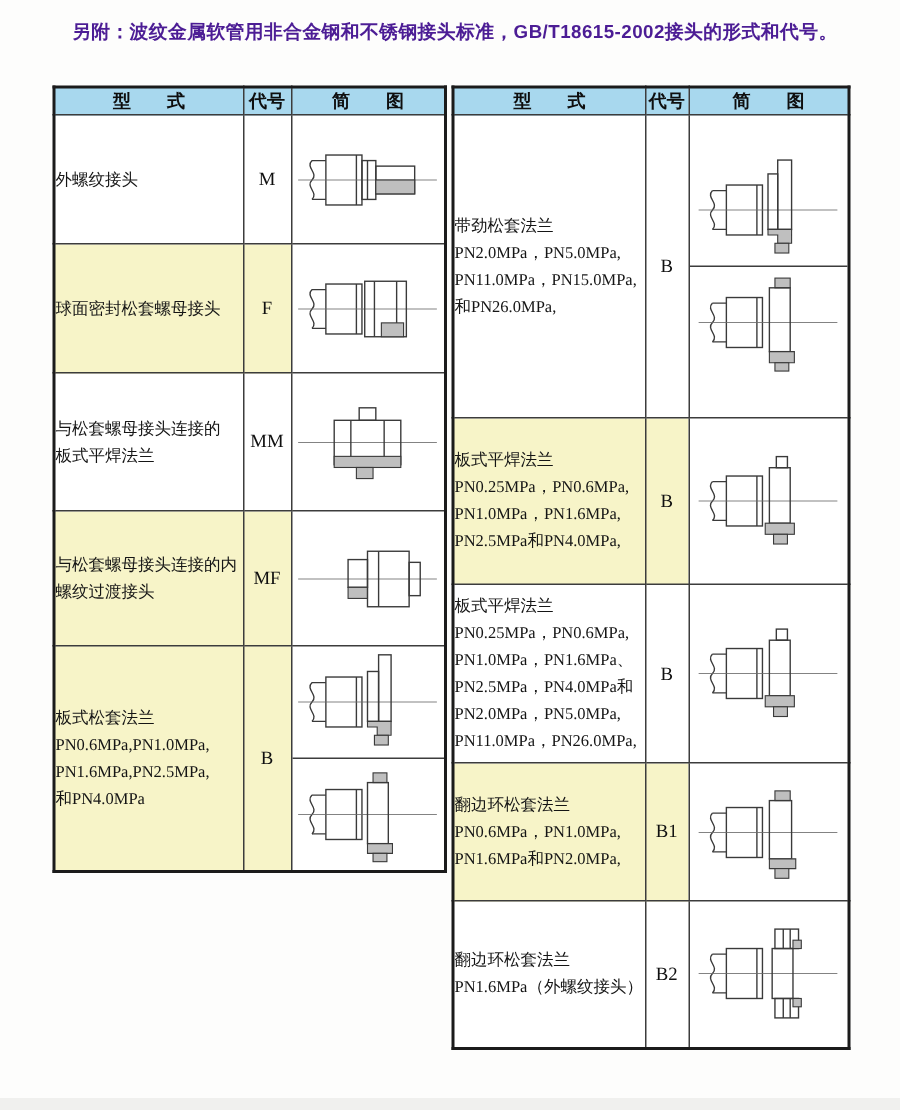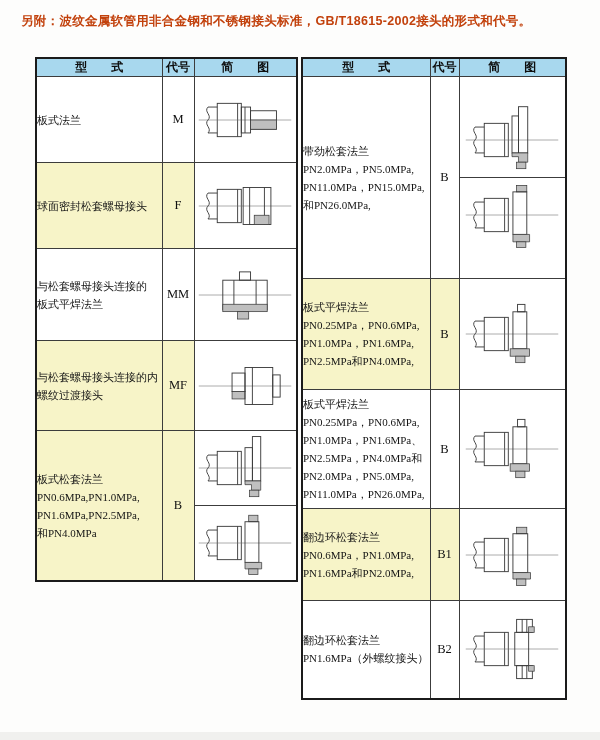--- a/index.html
+++ b/index.html
@@ -7,23 +7,23 @@
     width:600px;height:740px;position:relative;overflow:hidden;
     background:#fdfdfc;
     font-family:"Liberation Serif","DejaVu Serif",serif;
     color:#1a1a1a;
     --header-bg:#a8d8ee;
     --hl:#f7f4c8;
     --border-dark:#1b1b1b;
     --border-in:#3c3c3c;
   }
   .title{
-    position:absolute;left:21px;top:13px;width:550px;
+    position:absolute;left:48px;top:13px;width:550px;
     font-family:"Liberation Sans","DejaVu Sans",sans-serif;
-    font-weight:bold;font-size:12.5px;letter-spacing:0.3px;color:#c2410c;
+    font-weight:bold;font-size:12.5px;letter-spacing:0.3px;color:#4c1d95;
   }
   .tables{
     position:absolute;left:35px;top:57px;display:flex;gap:3px;align-items:flex-start;
   }
   table.jt{
     border-collapse:collapse;table-layout:fixed;
     border:2px solid var(--border-dark);
     background:#fff;
   }
   table.jt th, table.jt td{
@@ -83,21 +83,21 @@
     <thead>
       <tr>
         <th>型　　式</th>
         <th>代号</th>
         <th>简　　图</th>
       </tr>
     </thead>
     <tbody>
         <tr>
           <td class="type">
-            <div>板式法兰</div>
+            <div>外螺纹接头</div>
           </td>
           <td class="code">M</td>
           <td class="diag">
             <div class="diag-stack">
               <div class="diag-sub">
                 <svg width="100" height="74" viewBox="0 0 104 80" xmlns="http://www.w3.org/2000/svg">
                   <path class="st" d="M12 26 c-5 5 5 9 0 14 c-5 5 5 9 0 14"></path>
                   <line class="st" x1="12" y1="26" x2="22" y2="26"></line>
                   <line class="st" x1="12" y1="54" x2="22" y2="54"></line>
                   <rect class="st" x="22" y="22" width="26" height="36"></rect>

